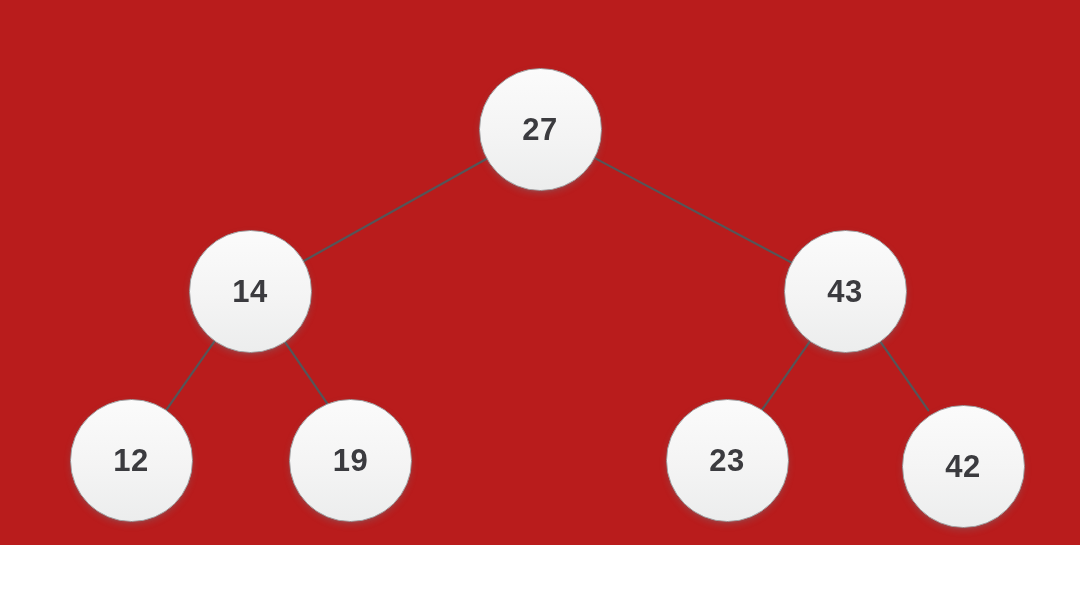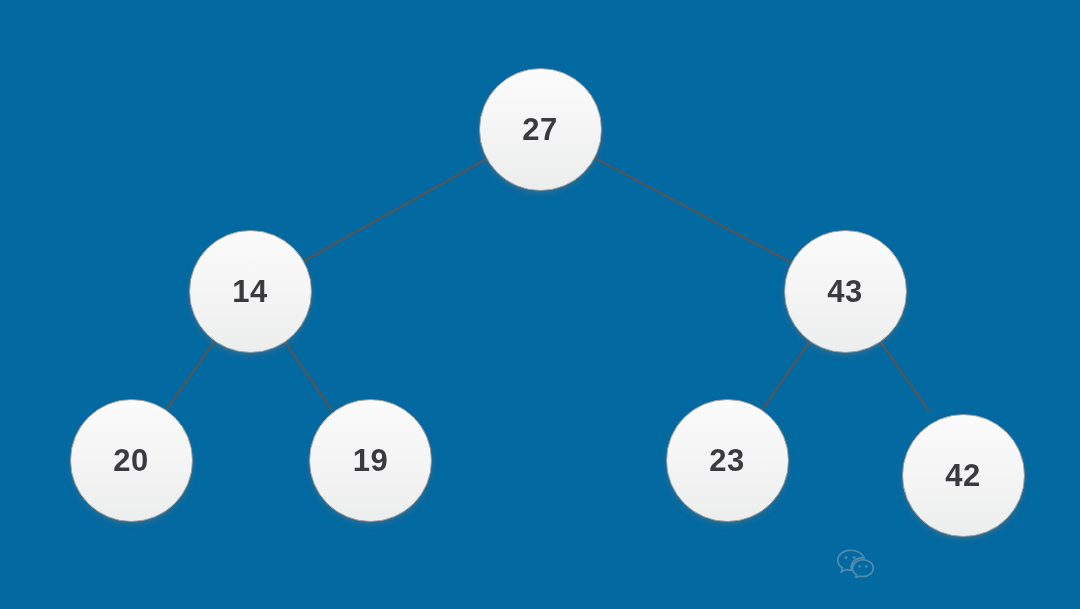--- a/index.html
+++ b/index.html
@@ -6,22 +6,22 @@
     margin: 0;
     padding: 0;
     background: #ffffff;
   }
   body {
     font-family: "Liberation Sans", sans-serif;
   }
   #canvas {
     position: relative;
     width: 1080px;
-    height: 609px;
-    background: #0369a1;
+    height: 545px;
+    background: #b91c1c;
     overflow: hidden;
   }
   #tree-edges {
     position: absolute;
     left: 0;
     top: 0;
     width: 1080px;
     height: 609px;
   }
   .node {
@@ -81,29 +81,29 @@
       <div class="node" style="width: 123px; height: 123px; left: 478.5px; top: 67.5px;">
         <span class="node-label">27</span>
       </div>
       <div class="node" style="width: 123px; height: 123px; left: 188.5px; top: 229.5px;">
         <span class="node-label">14</span>
       </div>
       <div class="node" style="width: 123px; height: 123px; left: 783.5px; top: 229.5px;">
         <span class="node-label">43</span>
       </div>
       <div class="node" style="width: 123px; height: 123px; left: 69.5px; top: 398.5px;">
-        <span class="node-label">20</span>
+        <span class="node-label">12</span>
       </div>
-      <div class="node" style="width: 123px; height: 123px; left: 309px; top: 398.5px; text-align: center;">
+      <div class="node" style="width: 123px; height: 123px; left: 289px; top: 398.5px; text-align: center;">
         <span class="node-label">19</span>
       </div>
       <div class="node" style="width: 123px; height: 123px; left: 665.5px; top: 398.5px;">
         <span class="node-label">23</span>
       </div>
-      <div class="node" style="width: 123px; height: 123px; left: 901.5px; top: 414px;">
+      <div class="node" style="width: 123px; height: 123px; left: 901.5px; top: 405px;">
         <span class="node-label">42</span>
       </div>
     </div>
 
   <div id="watermark" style="left: 836px; top: 548px;">
     <span class="wechat-icon-wrap">
       <svg class="wechat-icon" width="40" height="30" viewBox="0 0 40 30" xmlns="http://www.w3.org/2000/svg">
         <path d="M14.2 2.2C7.3 2.2 1.8 6.7 1.8 12.2c0 3.1 1.8 5.9 4.6 7.7L5.2 24l4.6-2.4c1.4.4 2.9.6 4.4.6.5 0 1 0 1.5-.1-.3-.9-.5-1.8-.5-2.8 0-5.4 5.2-9.7 11.7-9.7.4 0 .8 0 1.2.1C26.8 5.6 21.1 2.2 14.2 2.2z" fill="none" stroke="#b9b9bd" stroke-width="1.6"></path>
         <circle cx="10.2" cy="9.6" r="1.4" fill="#b9b9bd"></circle>
         <circle cx="18.2" cy="9.6" r="1.4" fill="#b9b9bd"></circle>

